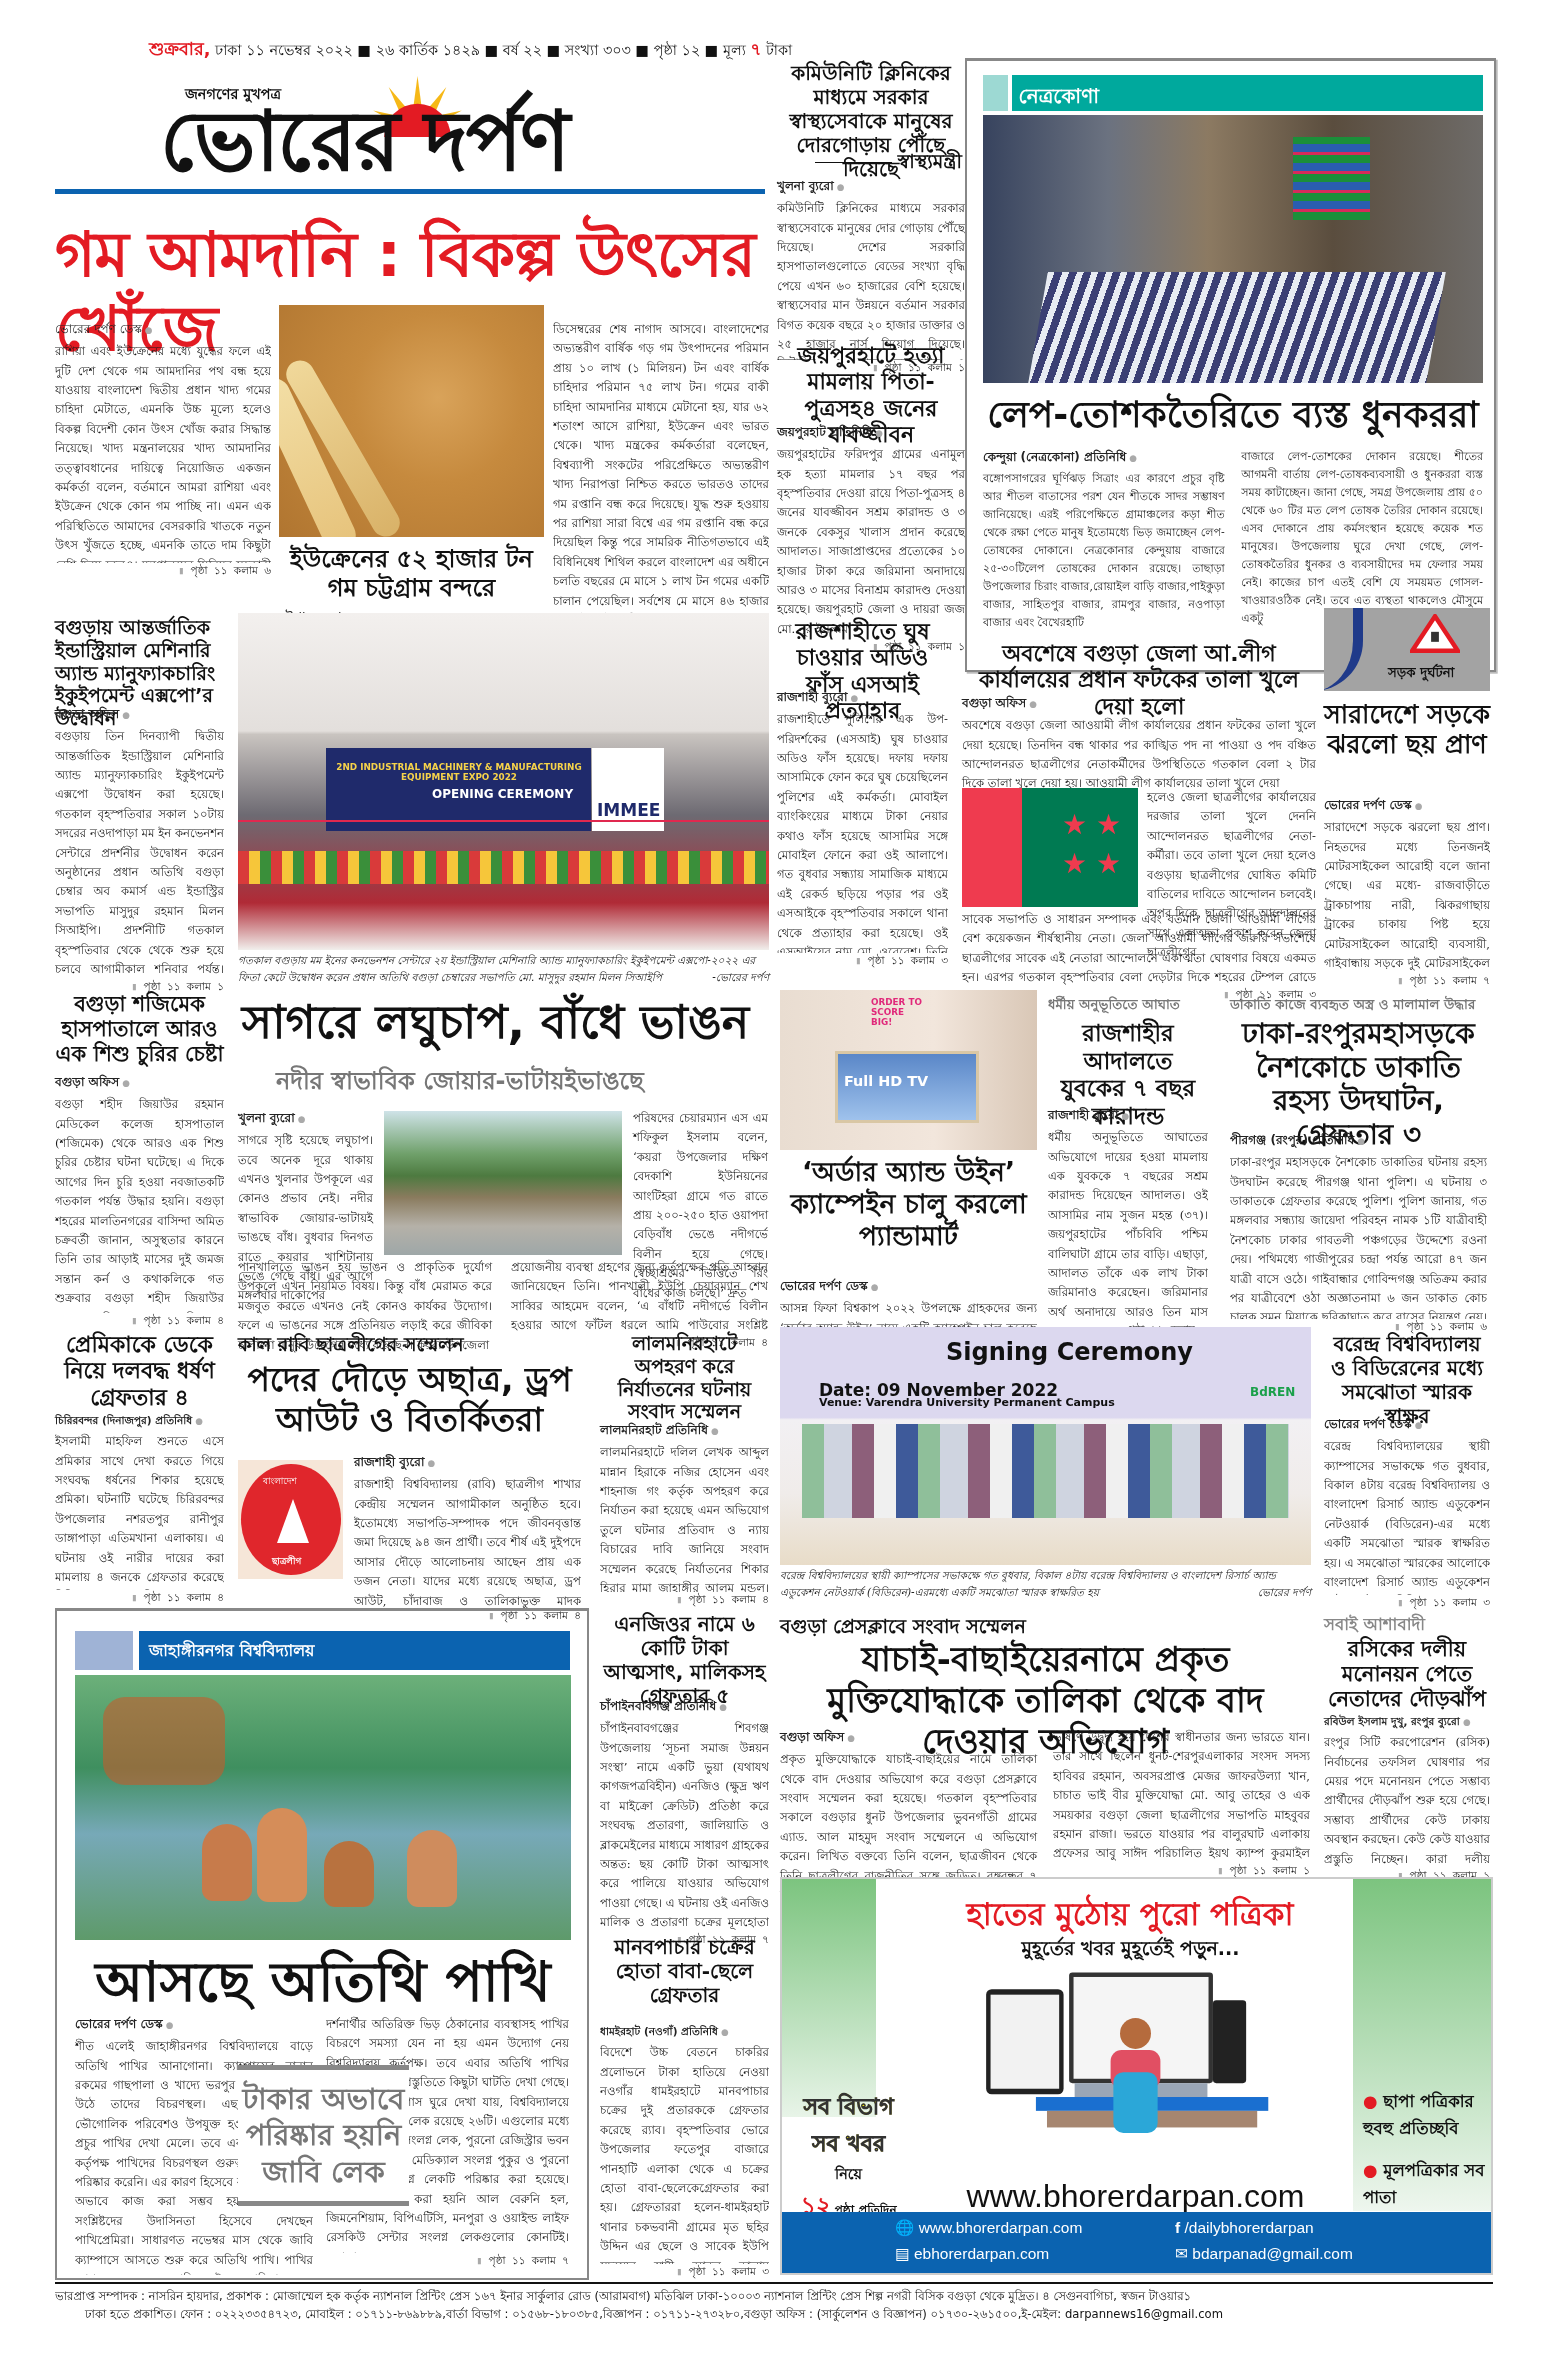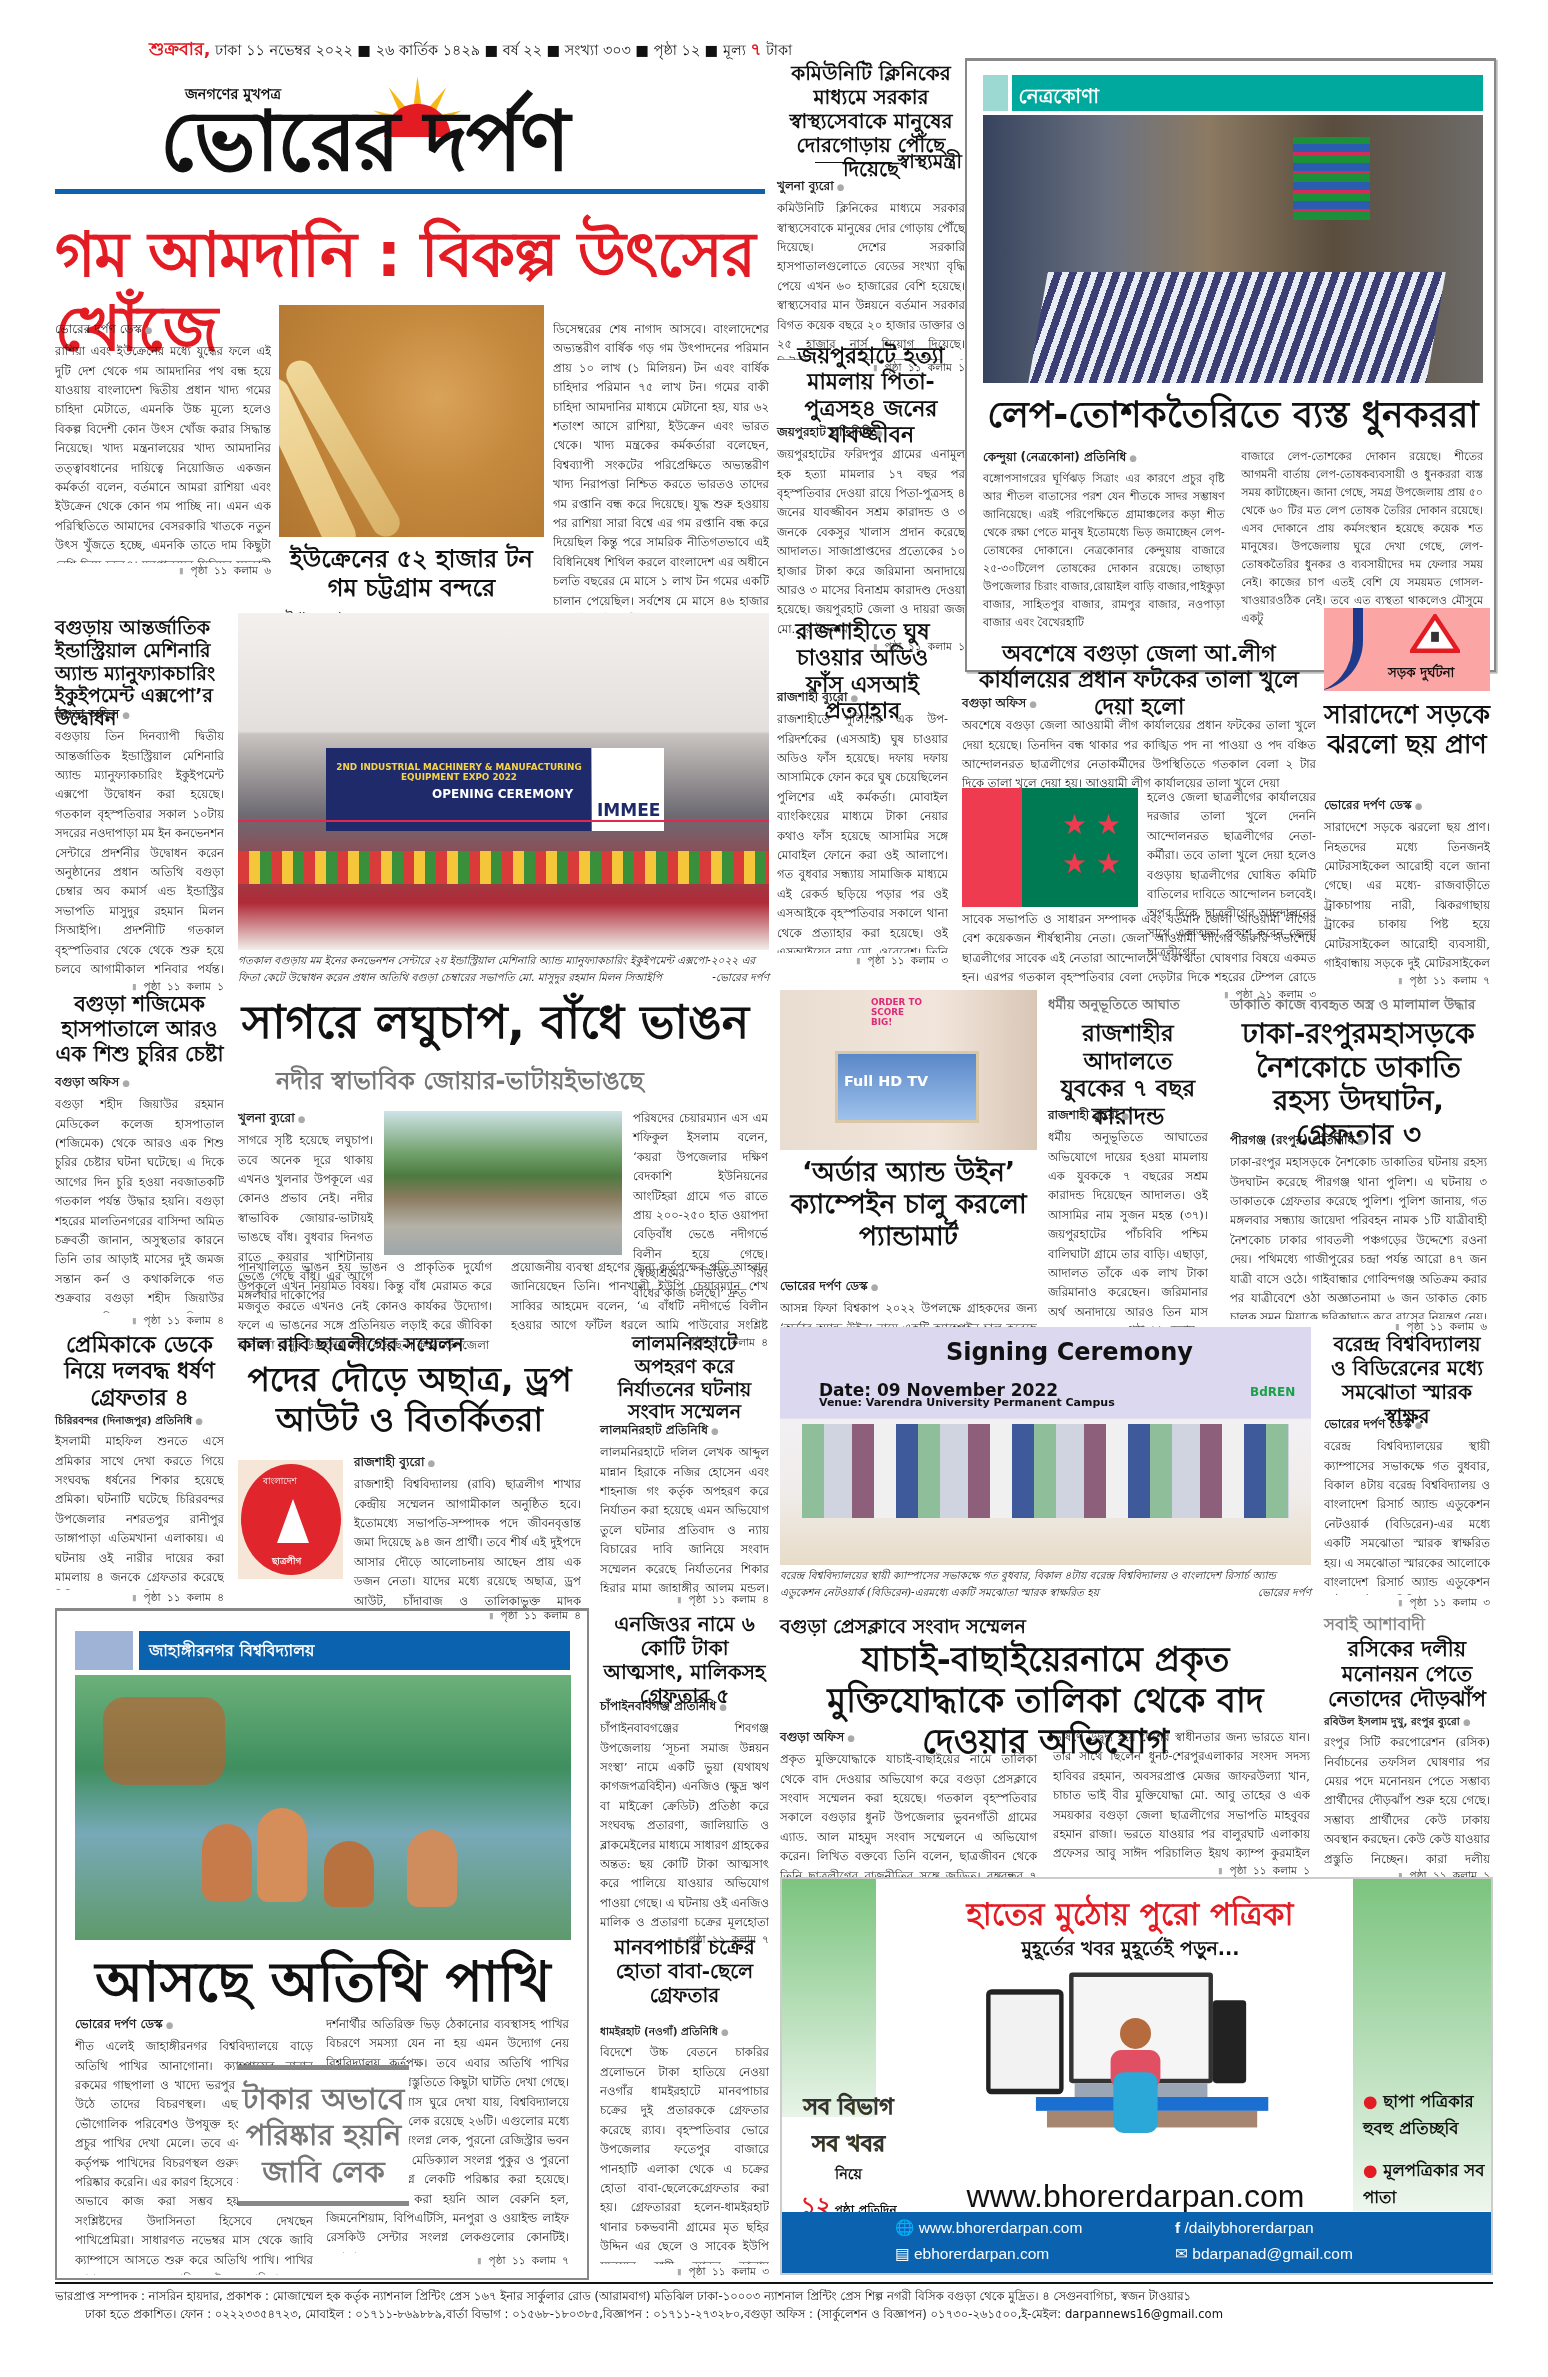--- a/index.html
+++ b/index.html
@@ -131,21 +131,21 @@
 <div class="photo" style="left:962px;top:788px;width:176px;height:119px;background:#007a52">
   <div style="position:absolute;left:0;top:0;width:60px;height:100%;background:#ef3b4f"></div>
   <div style="position:absolute;left:100px;top:16.6px;color:#ef3b4f;font-size:28px;line-height:39px">★ ★<br>★ ★</div>
 </div>
 <div class="abs body-text" style="left:1147px;top:788px;width:169px">হলেও জেলা ছাত্রলীগের কার্যালয়ের দরজার তালা খুলে দেননি আন্দোলনরত ছাত্রলীগের নেতা-কর্মীরা। তবে তালা খুলে দেয়া হলেও বগুড়ায় ছাত্রলীগের ঘোষিত কমিটি বাতিলের দাবিতে আন্দোলন চলবেই। অপর দিকে, ছাত্রলীগের আন্দোলনের সাথে একাত্মতা প্রকাশ করেন জেলা ছাত্রলীগের</div>
 <div class="abs" style="left:962px;top:910px;width:354px">
   <div class="body-text" style="height:77px;overflow:hidden">সাবেক সভাপতি ও সাধারন সম্পাদক এবং বর্তমান জেলা আওয়ামী লীগের বেশ কয়েকজন শীর্ষস্থানীয় নেতা। জেলা আওয়ামী লীগের জরুরি সভাশেষে ছাত্রলীগের সাবেক এই নেতারা আন্দোলনে একাত্মতা ঘোষণার বিষয়ে একমত হন। এরপর গতকাল বৃহস্পতিবার বেলা দেড়টার দিকে শহরের টেম্পল রোডে জেলা আওয়ামীলীগের কার্যালয়ের</div>
   <div class="cont">পৃষ্ঠা ১১ কলাম ৩</div>
 </div>
 
-<div class="photo" style="left:1324px;top:608px;width:166px;height:83px;background:#fca5a5">
+<div class="photo" style="left:1324px;top:608px;width:166px;height:83px;background:#a3a3a3">
   <div style="position:absolute;left:-11px;top:0;width:50px;height:83px;border-right:10px solid #1f3a8a;border-radius:0 0 50px 0"></div>
   <svg style="position:absolute;left:86px;top:5.5px" width="50" height="39" viewBox="0 0 90 70">
       <polygon points="45,4 86,66 4,66" fill="#fff" stroke="#e31b23" stroke-width="8"></polygon>
       <rect x="38" y="32" width="14" height="18" fill="#333"></rect>
     </svg>
   <div style="position:absolute;left:64px;top:55px;font-size:13.3px;font-weight:bold">সড়ক দুর্ঘটনা</div>
 </div>
 <div class="abs hd" style="left:1324px;top:699px;width:166px;font-size:25.4px">সারাদেশে সড়কে ঝরলো ছয় প্রাণ</div>
 <div class="abs" style="left:1324px;top:796px;width:166px">
   <div class="byline">ভোরের দর্পণ ডেস্ক</div>

